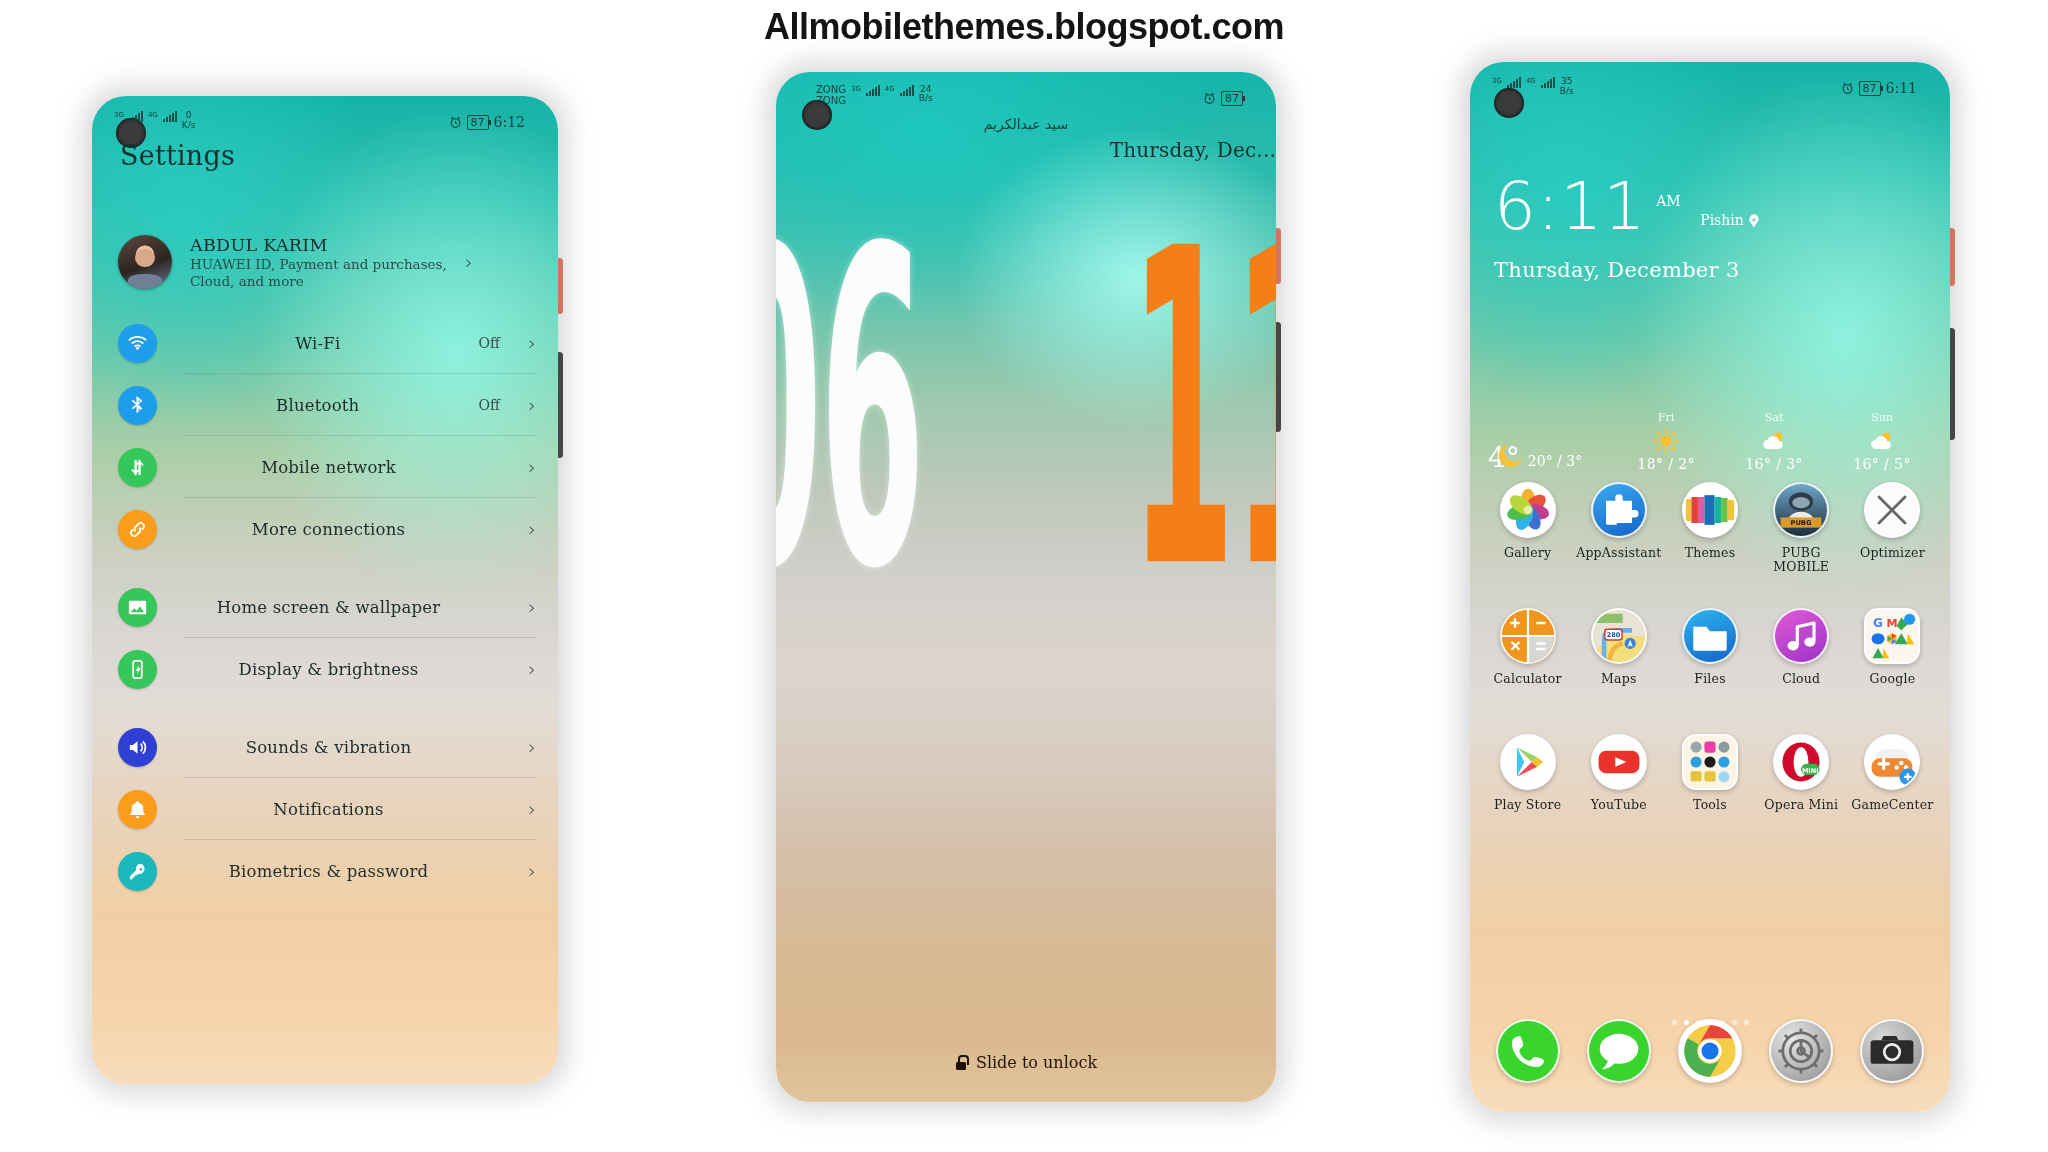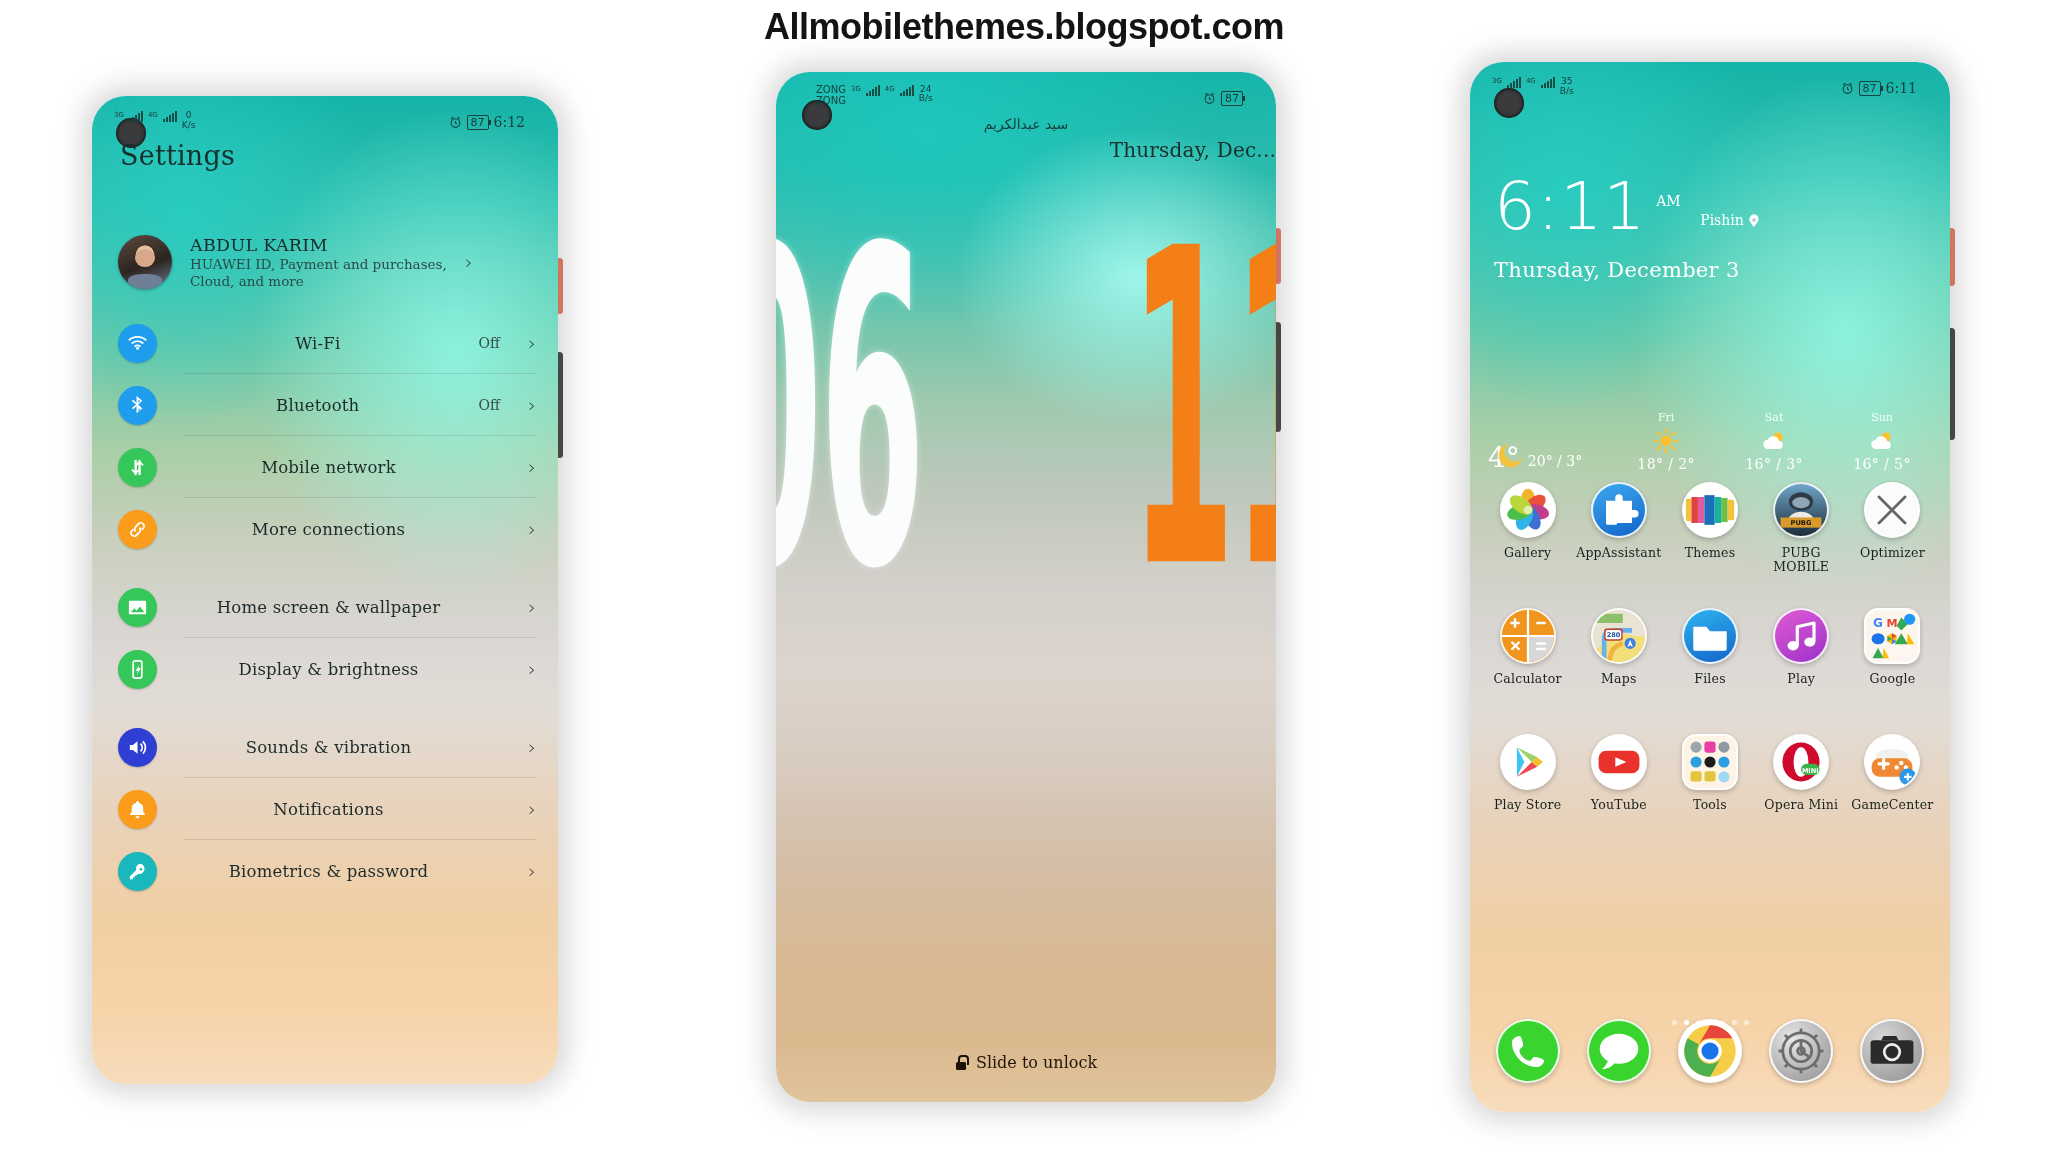--- a/index.html
+++ b/index.html
@@ -707,21 +707,21 @@
           </div>
 
           <div class="app">
             <div class="appicon" style="background:linear-gradient(150deg,#e05bd4,#9b32c9)">
               <svg class="ic" viewBox="0 0 56 56">
                 <path d="M24 38V18l18-4v20" fill="none" stroke="#fff" stroke-width="3.4" stroke-linejoin="round"></path>
                 <ellipse cx="19.5" cy="38.5" rx="6" ry="5" fill="#fff"></ellipse>
                 <ellipse cx="37.5" cy="34.5" rx="6" ry="5" fill="#fff"></ellipse>
               </svg>
             </div>
-            <div class="applabel">Play</div>
+            <div class="applabel">Cloud</div>
           </div>
 
           <div class="app">
             <div class="appicon" style="background:#fdf6ee; border-radius:14px;">
               <svg class="ic" viewBox="0 0 56 56">
                 <text x="13" y="18" font-family="DejaVu Sans, sans-serif" font-size="13" font-weight="bold" fill="#4285f4" text-anchor="middle">G</text>
                 <text x="28" y="18" font-family="DejaVu Sans, sans-serif" font-size="12" font-weight="bold" fill="#ea4335" text-anchor="middle">M</text>
                 <path d="M38 8l7 7-7 7-5-5z" fill="#34a853"></path>
                   <circle cx="47" cy="10" r="6" fill="#2196f3"></circle>
                 <ellipse cx="13" cy="31" rx="7" ry="6" fill="#1a73e8"></ellipse>

